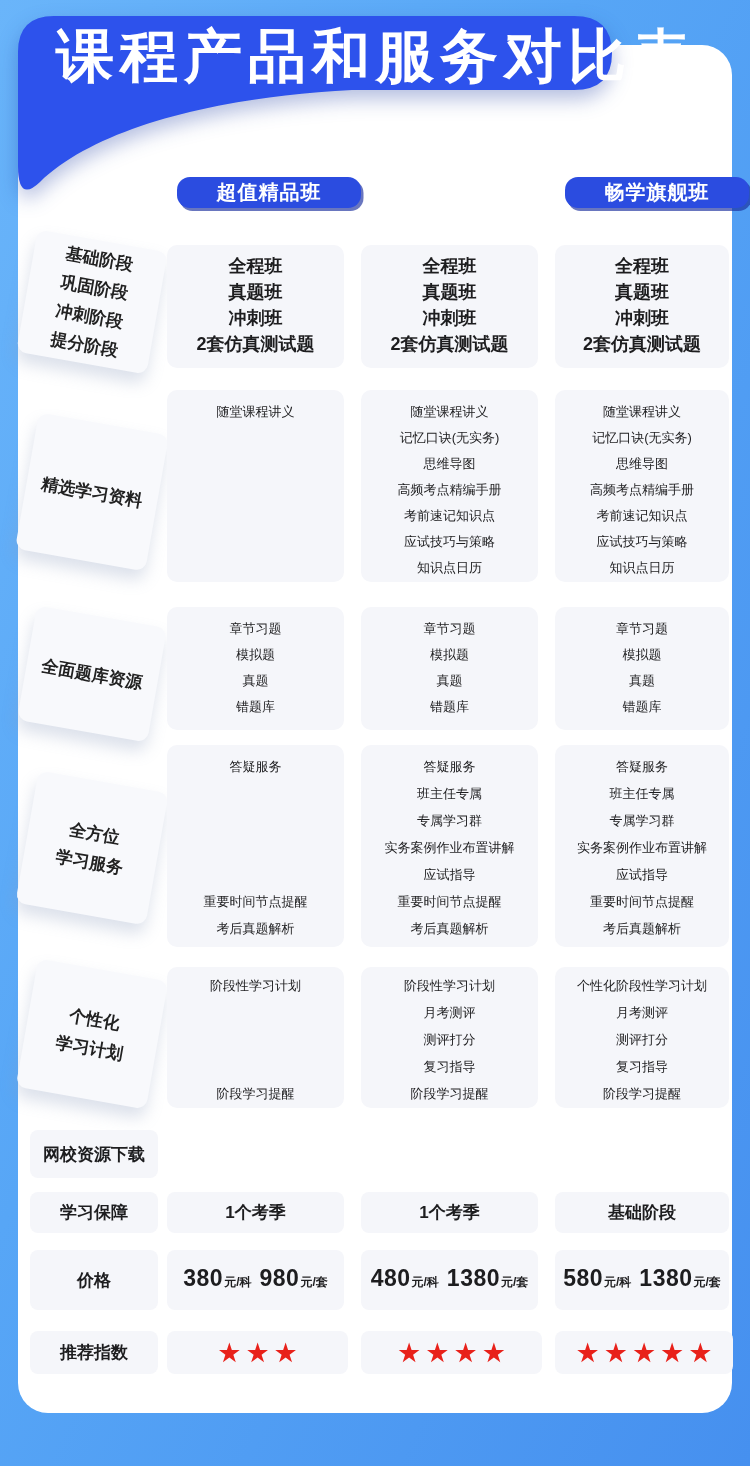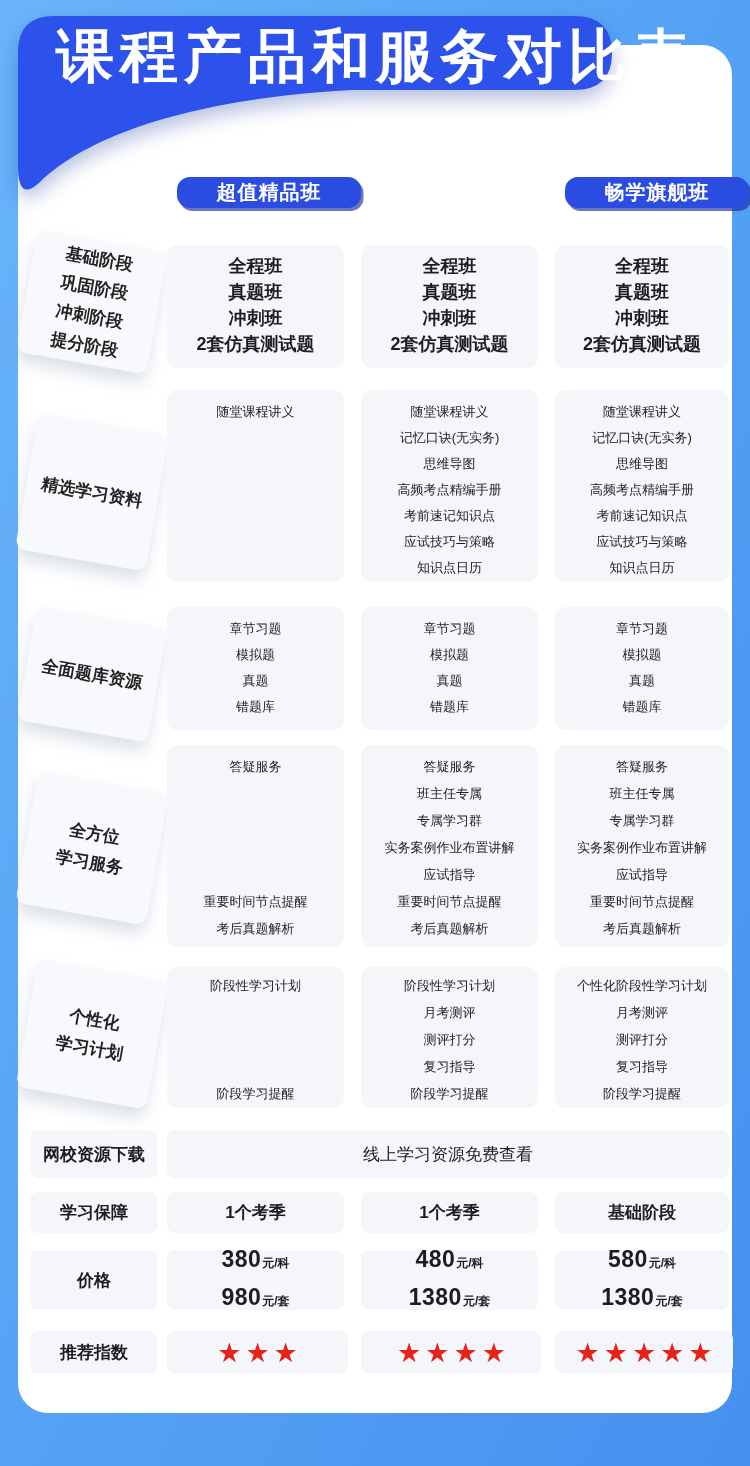--- a/index.html
+++ b/index.html
@@ -84,21 +84,21 @@
     font-size:17px;font-weight:600;z-index:3;white-space:nowrap;
   }
   
   .vcell{
     position:absolute;background:#f5f6fa;border-radius:8px;
     display:flex;align-items:center;justify-content:center;
     font-size:17px;font-weight:600;z-index:3;white-space:nowrap;
   }
   .merged{left:167px;width:562px;font-weight:500;}
   
-  .pricecell{flex-direction:column;gap:8px;}
+  .pricecell{flex-direction:row;gap:8px;}
   .pline{line-height:26px;}
   .pnum{font-size:23px;font-weight:700;letter-spacing:0.5px;}
   .punit{font-size:12px;font-weight:700;margin-left:1px;}
   
   .stars{
     color:#e8211a;font-size:27px;letter-spacing:4px;font-weight:400;
     padding-left:4px;
   }
 </style>
 </head>
@@ -241,21 +241,20 @@
     </div>
   <div class="cell r5 c3">
       <div class="ln">个性化阶段性学习计划</div>
       <div class="ln">月考测评</div>
       <div class="ln">测评打分</div>
       <div class="ln">复习指导</div>
       <div class="ln">阶段学习提醒</div>
     </div>
 
   <div class="flabel r6">网校资源下载</div>
-  <div class="vcell merged r6">线上学习资源免费查看</div>
 
   <div class="flabel r7">学习保障</div>
   <div class="vcell r7 c1">1个考季</div>
   <div class="vcell r7 c2">1个考季</div>
   <div class="vcell r7 c3">基础阶段</div>
 
   <div class="flabel r8">价格</div>
   <div class="vcell pricecell r8 c1">
     <div class="pline"><span class="pnum">380</span><span class="punit">元/科</span></div>
     <div class="pline"><span class="pnum">980</span><span class="punit">元/套</span></div>

